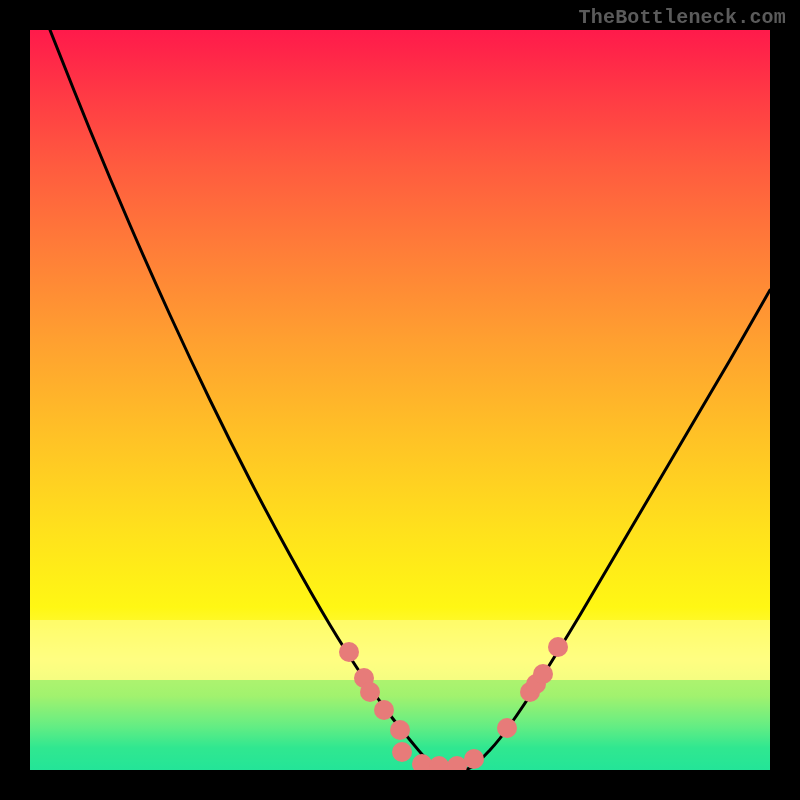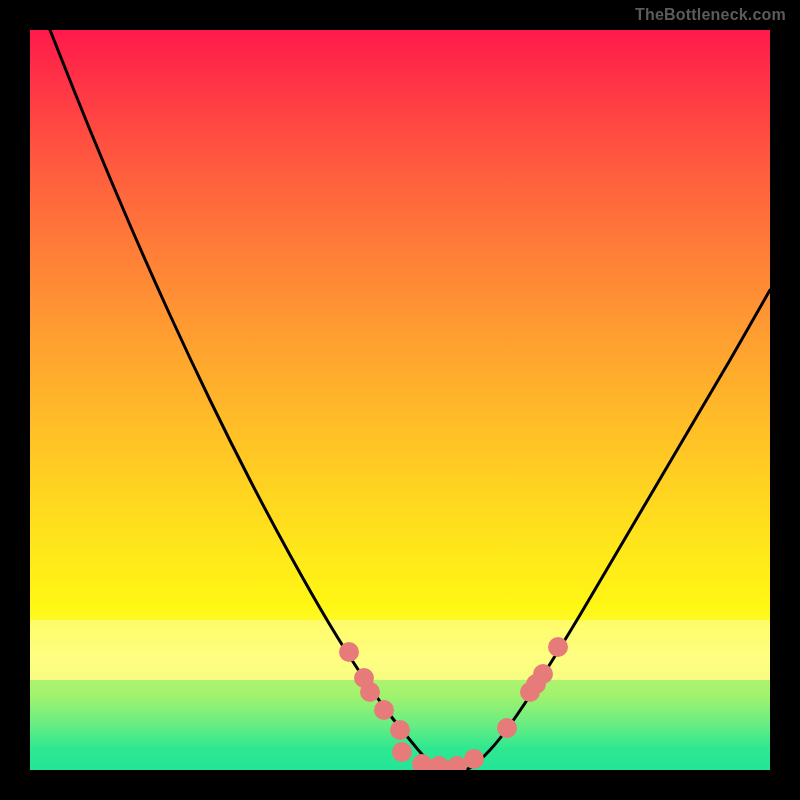--- a/index.html
+++ b/index.html
@@ -37,22 +37,22 @@
       #d8f95a 90%,
       #7cf27a 94%,
       #2ae98e 97%,
       #17e49a 100%
     );
   }
   .watermark {
     position: absolute;
     top: 6px;
     right: 14px;
-    font-family: Liberation Sans, sans-serif;
-    font-size: 16px;
+    font-family: Liberation Mono, monospace;
+    font-size: 20px;
     font-weight: 600;
     color: #5b5b5b;
     letter-spacing: 0.2px;
   }
   svg.curve {
     position: absolute;
     left: 0;
     top: 0;
     width: 740px;
     height: 740px;

